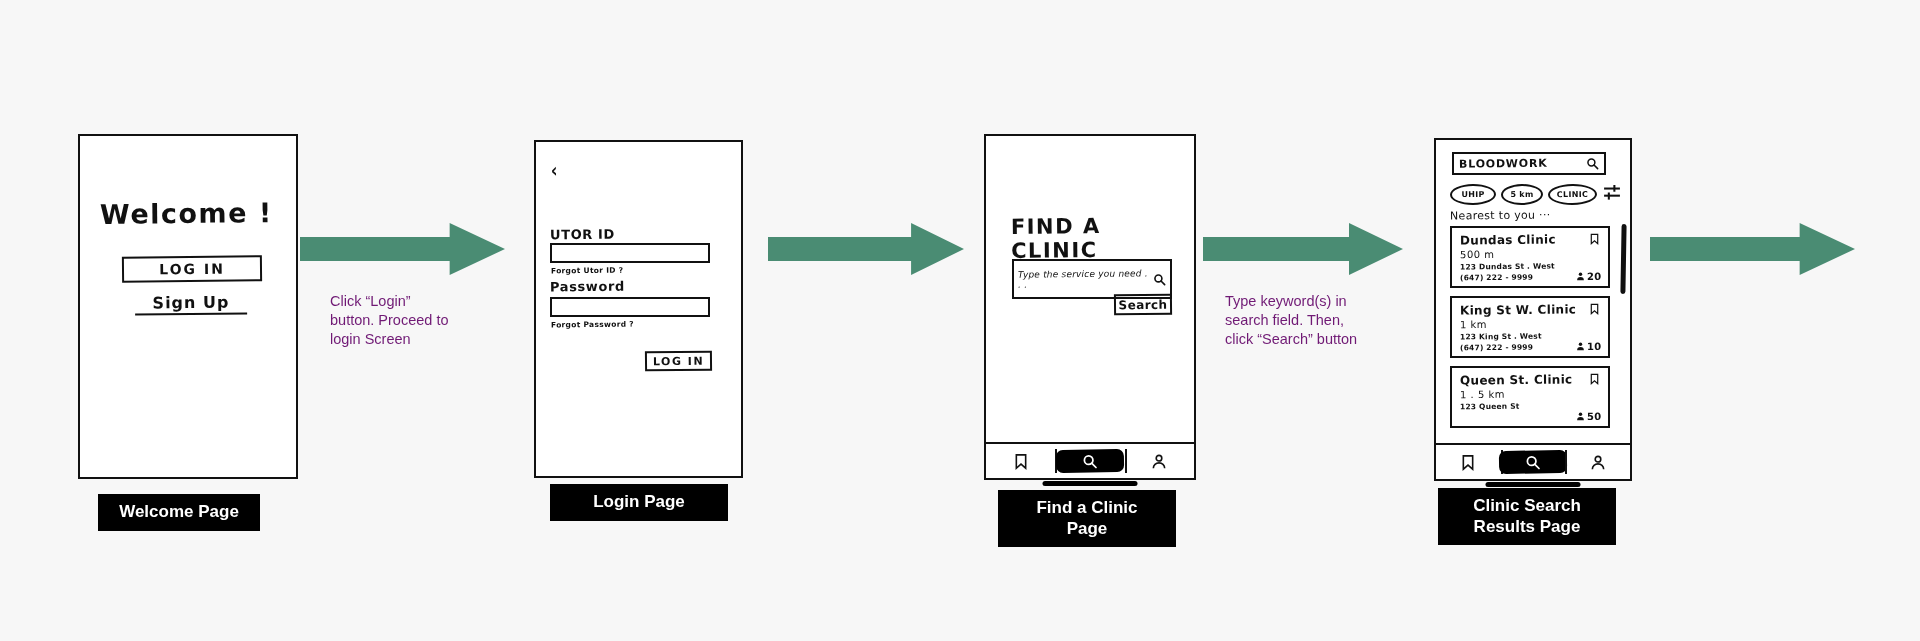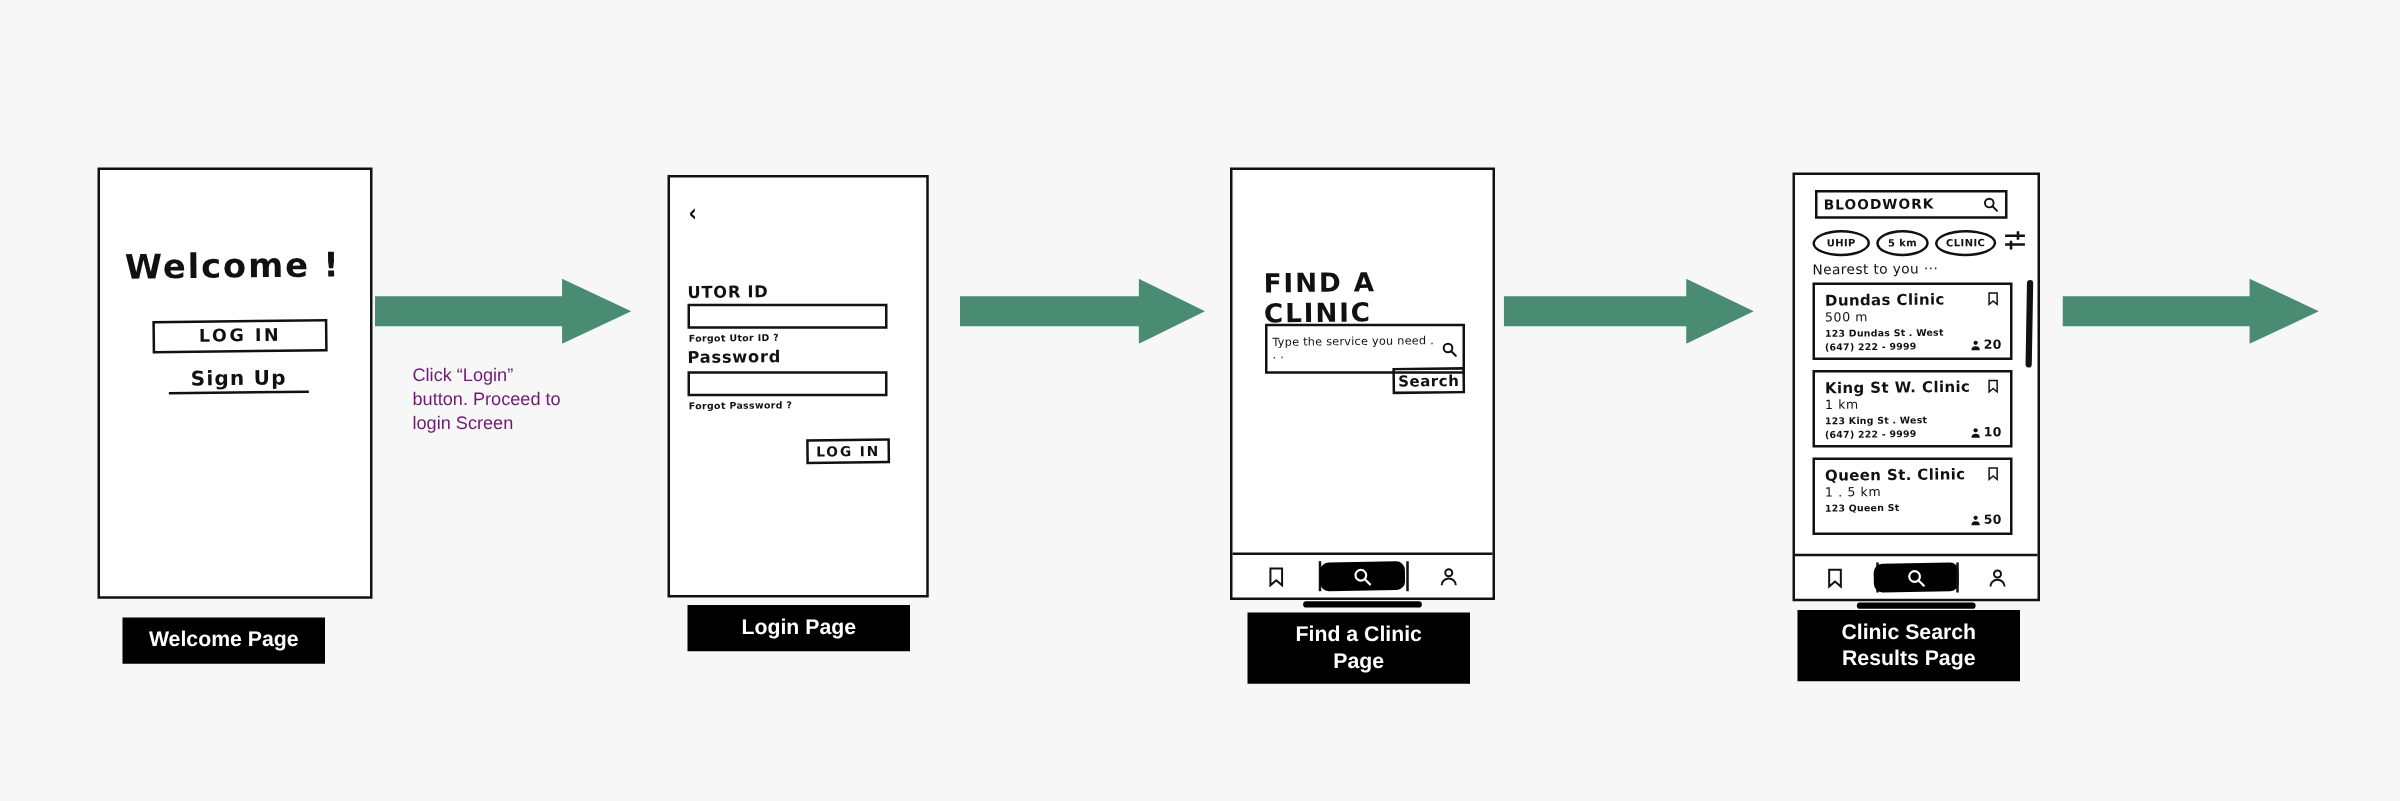--- a/index.html
+++ b/index.html
@@ -70,21 +70,21 @@
   }
 
   
   .find-title{
     position:absolute;left:25px;top:78px;
     font-size:21px;letter-spacing:1.5px;
   }
   .search-box{
     position:absolute;left:26px;top:123px;width:160px;height:40px;
     border:2px solid #111;box-sizing:border-box;background:#fff;
-    display:flex;align-items:center;padding:12px 4px;
+    display:flex;align-items:center;padding:12px 4px;font-style:italic;
   }
   .search-ph{font-size:9px;font-weight:400;flex:1;letter-spacing:.2px;}
   .mag{width:13px;height:13px;flex:none;}
   .btn-search{
     position:absolute;left:128px;top:158px;width:58px;height:21px;
     border:2px solid #111;box-sizing:border-box;
     display:flex;align-items:center;justify-content:center;
     font-size:12px;letter-spacing:.4px;
   }
 
@@ -358,20 +358,23 @@
   </div>
   <div class="arrow a4">
     <svg viewBox="0 0 200 52" preserveAspectRatio="none">
       <polygon points="0,14 146,14 146,0 200,26 146,52 146,38 0,38" fill="#4a8c73"></polygon>
     </svg>
   </div>
 
   <div class="caption cap1">Click “Login”
 button. Proceed to
 login Screen</div>
+  <div class="caption cap3">Type keyword(s) in
+search field. Then,
+click “Search” button</div>
 
   <div class="page-label l1">Welcome Page</div>
   <div class="page-label l2">Login Page</div>
   <div class="page-label l3">Find a Clinic
 Page</div>
   <div class="page-label l4">Clinic Search
 Results Page</div>
 
 </div>
 

